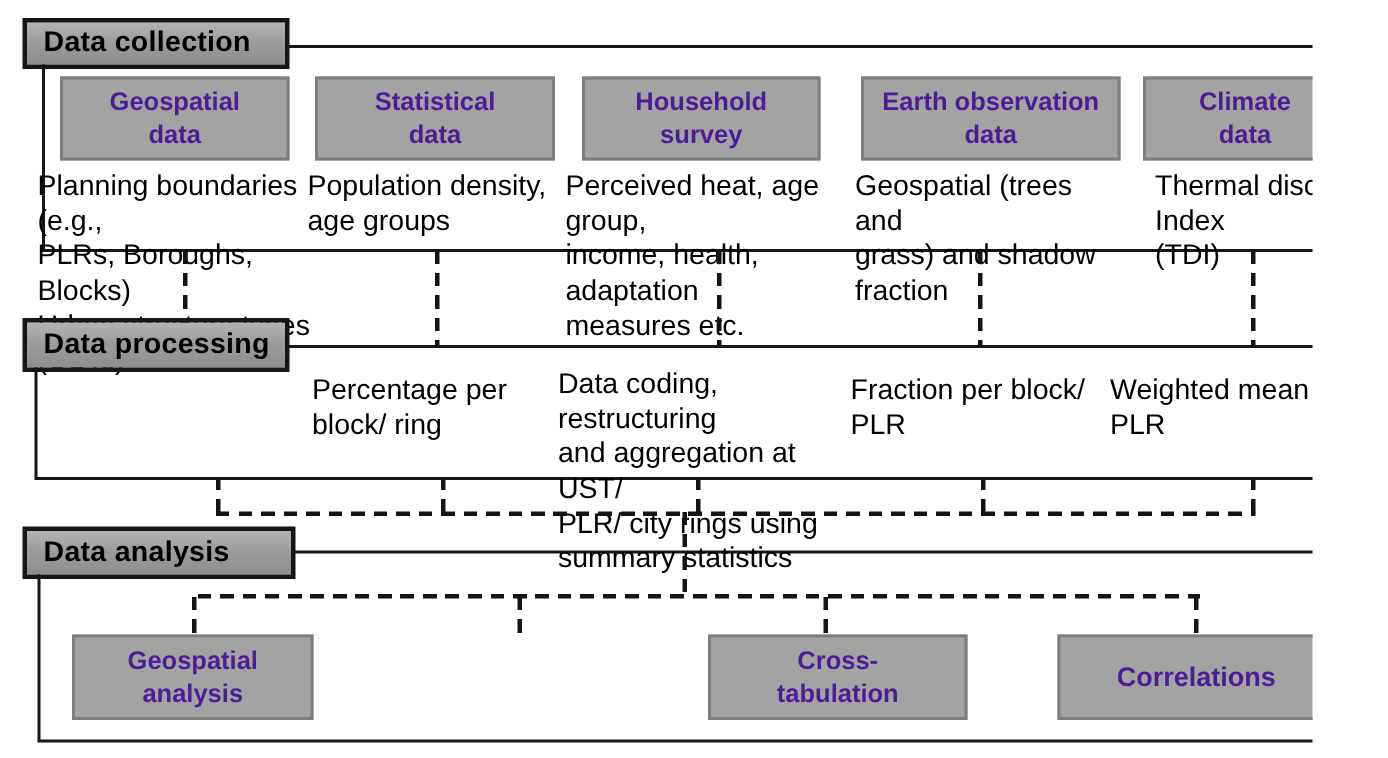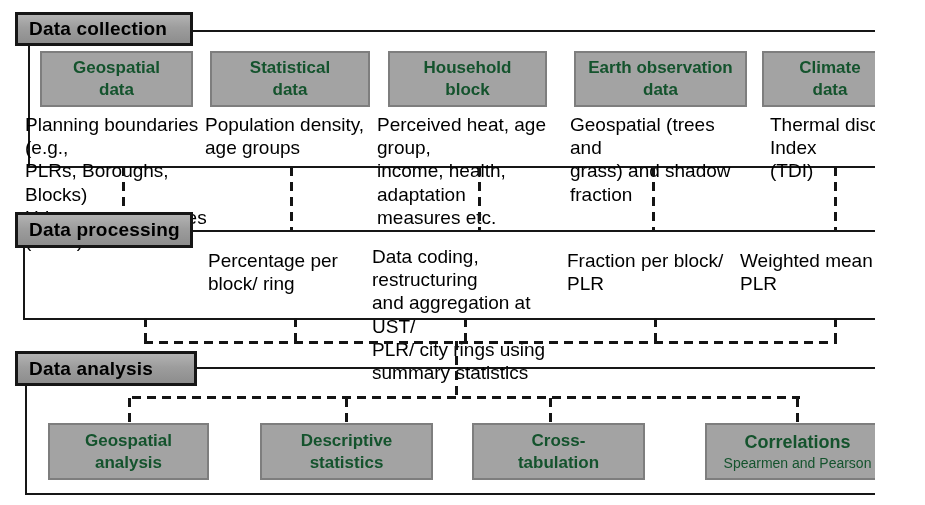--- a/index.html
+++ b/index.html
@@ -17,21 +17,21 @@
     position:absolute;box-sizing:border-box;z-index:6;
     background:linear-gradient(180deg,#b3b3b3 0%,#9d9d9d 45%,#8d8d8d 100%);
     border:3px solid #161616;
     display:flex;align-items:center;padding-left:11px;
     font-size:19px;font-weight:bold;color:#000;letter-spacing:.2px;
   }
   .gray-box{
     position:absolute;box-sizing:border-box;z-index:3;
     background:#a3a3a3;border:2px solid #7e7e7e;
     display:flex;align-items:center;justify-content:center;
-    text-align:center;color:#14532d;font-weight:bold;font-size:17px;
+    text-align:center;color:#4c1d95;font-weight:bold;font-size:17px;
     line-height:1.28;white-space:pre-line;
   }
   .desc{
     position:absolute;z-index:3;font-size:19px;line-height:1.22;
     text-align:left;white-space:pre-line;color:#000;
   }
   .vdash{
     position:absolute;width:3px;z-index:4;
     background:repeating-linear-gradient(to bottom,#141414 0 9px,transparent 9px 15px);
   }
@@ -95,21 +95,21 @@
 <div id="page">
 
   <div class="container" id="collection-container"></div>
   <div class="stage-header" id="collection-header">Data collection</div>
 
   <div class="gray-box" id="c-box-0">Geospatial
 data</div>
   <div class="gray-box" id="c-box-1">Statistical
 data</div>
   <div class="gray-box" id="c-box-2">Household
-block</div>
+survey</div>
   <div class="gray-box" id="c-box-3">Earth observation
 data</div>
   <div class="gray-box" id="c-box-4">Climate
 data</div>
 
   <div class="desc" id="c-desc-0">Planning boundaries (e.g.,
 PLRs, Boroughs, Blocks)
 Urban structure types (USTs)</div>
   <div class="desc" id="c-desc-1">Population density,
 age groups</div>
@@ -153,22 +153,19 @@
   <div class="vdash" id="an-stub-0"></div>
   <div class="vdash" id="an-stub-1"></div>
   <div class="vdash" id="an-stub-2"></div>
   <div class="vdash" id="an-stub-3"></div>
 
   <div class="container" id="analysis-container"></div>
   <div class="stage-header" id="analysis-header">Data analysis</div>
 
   <div class="gray-box" id="a-box-0">Geospatial
 analysis</div>
-  <div class="gray-box" id="a-box-1">Descriptive
-statistics</div>
   <div class="gray-box" id="a-box-2">Cross-
 tabulation</div>
   <div class="gray-box" id="a-box-3">
     <span class="box-title">Correlations</span>
-    <span class="box-subtitle">Spearmen and Pearson</span>
   </div>
 
 </div>
 
 </body></html>

